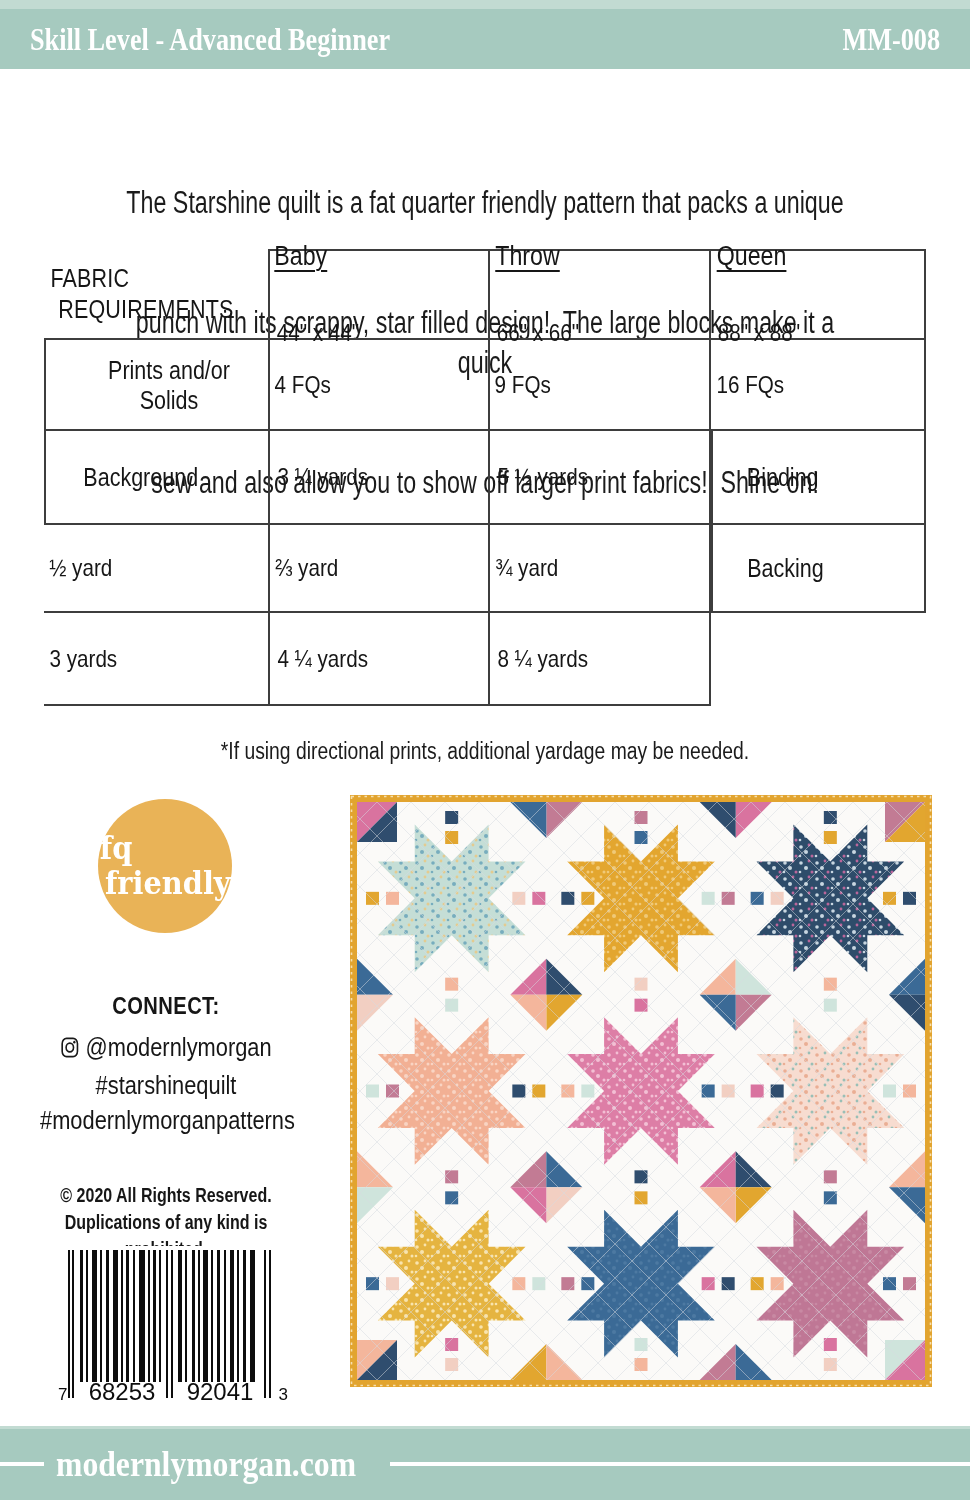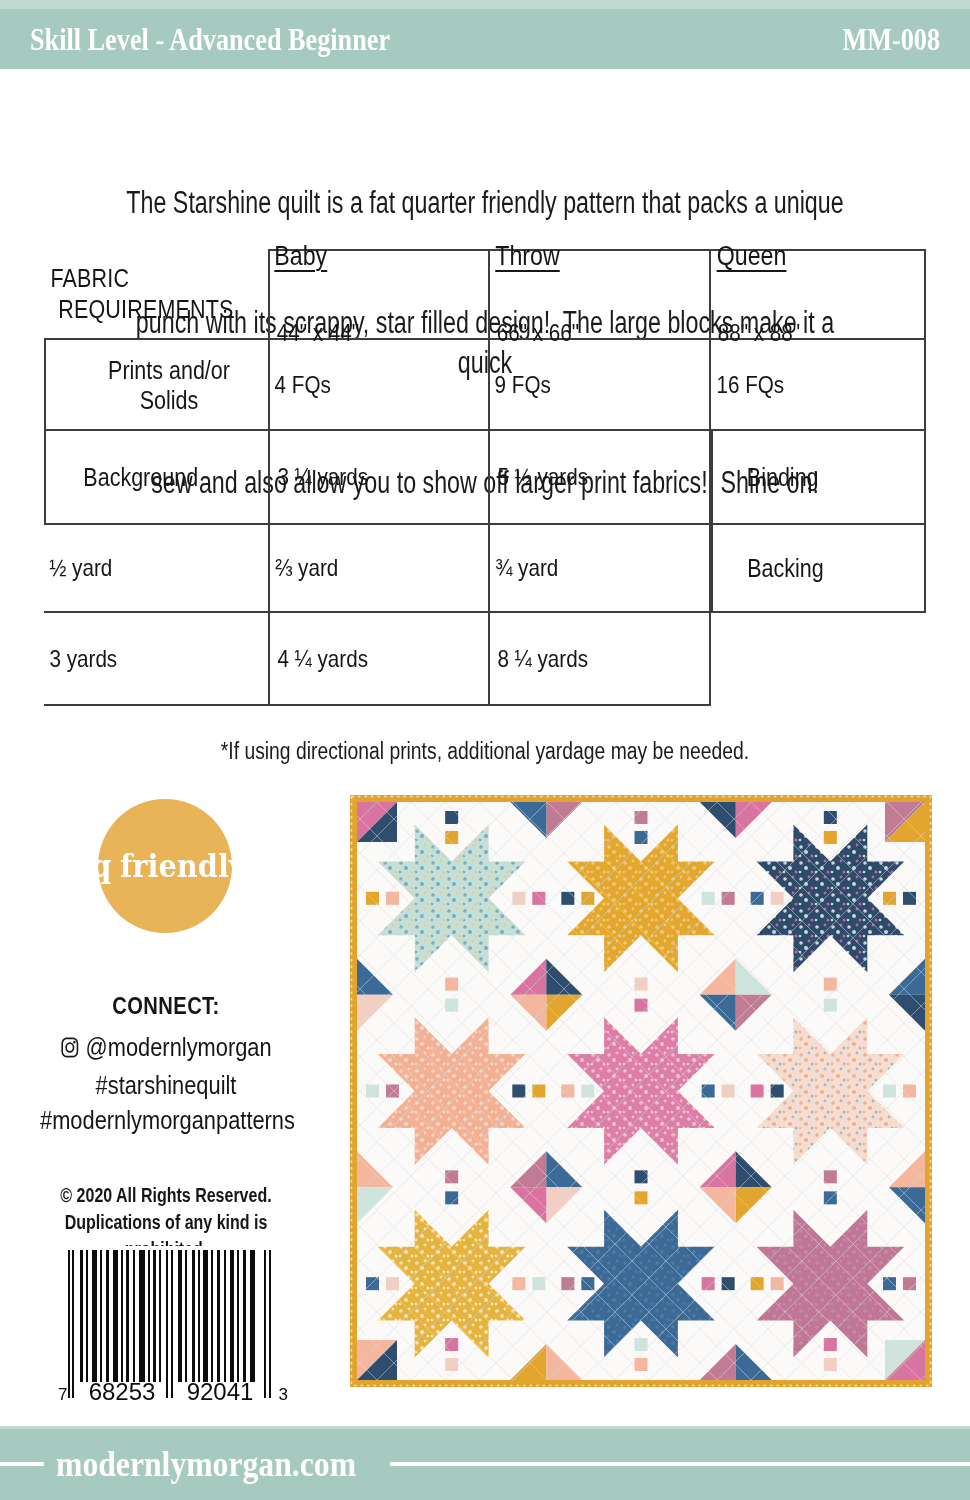--- a/index.html
+++ b/index.html
@@ -36,21 +36,21 @@
   .c0.row1{border-top:none;border-left:none;}
   .corner-label{font-size:25px;line-height:31px;letter-spacing:0.2px;}
   .size-name{font-size:27px;text-decoration:underline;
              text-underline-offset:5px;text-decoration-thickness:2px;margin-bottom:7px;}
   .row-label{font-size:25px;}
   .footnote{left:0;top:738px;width:970px;text-align:center;font-size:23px;
             transform:scaleX(0.84);transform-origin:50% 0;color:#1b1b1b;}
 
   
   .badge{left:98px;top:799px;width:134px;height:134px;border-radius:50%;
-         background:#e9b357;display:flex;flex-direction:row;align-items:center;
+         background:#e9b357;display:flex;flex-direction:column;align-items:flex-start;
          justify-content:center;color:#fff;
          font-family:"DejaVu Serif","Liberation Serif",serif;font-weight:bold;}
   .badge-l1{font-size:32px;line-height:34px;transform:scaleX(0.9);}
   .badge-l2{font-size:32px;line-height:36px;transform:scaleX(0.9);}
 
   .connect{left:16px;top:992px;width:300px;text-align:center;
            transform:scaleX(0.84);transform-origin:50% 0;}
   .connect-heading{font-size:24px;font-weight:bold;letter-spacing:0.5px;margin-bottom:10px;}
   .connect-line{font-size:26px;line-height:35px;}
   .ig-icon{display:inline-block;vertical-align:-3px;margin-right:7px;}

